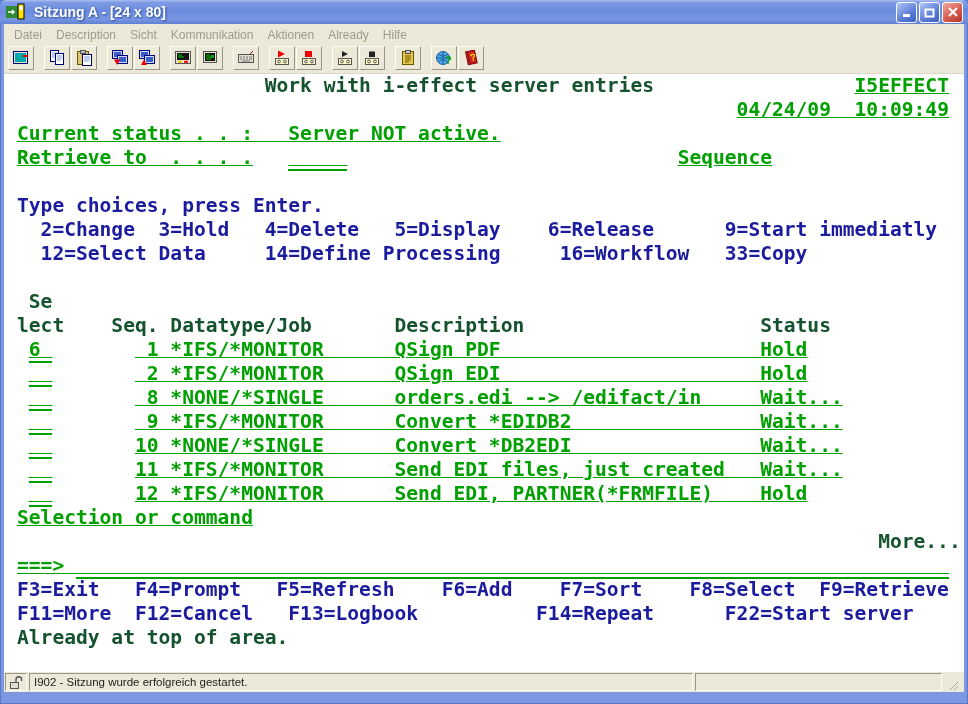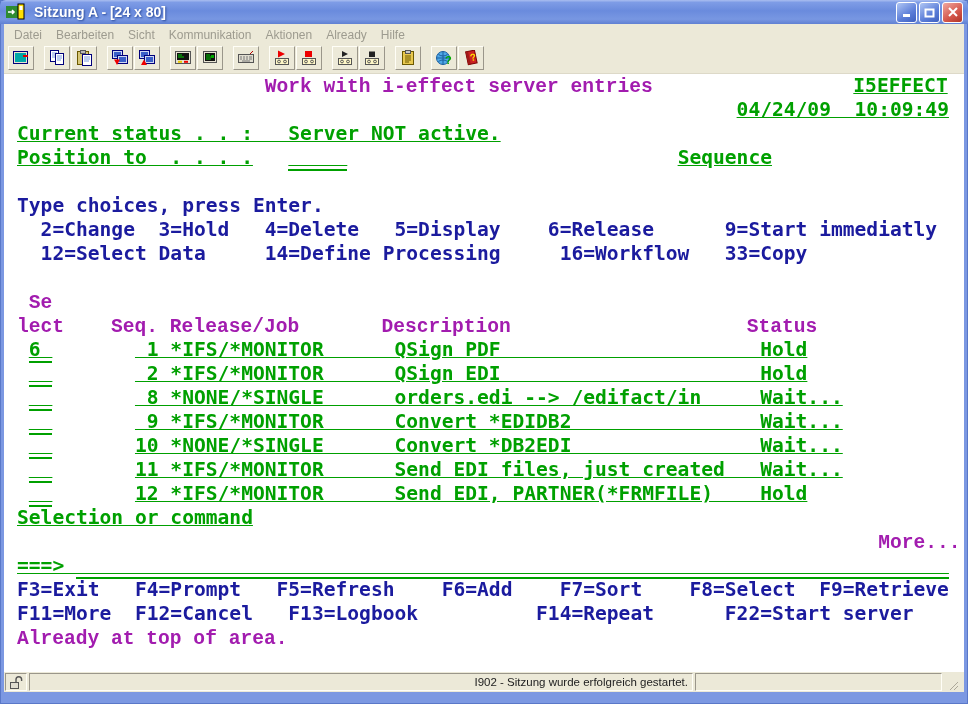--- a/index.html
+++ b/index.html
@@ -52,33 +52,33 @@
   
   .terminal{
     height:576px; background:#fff; overflow:hidden;
     font-family:"DejaVu Sans Mono", monospace;
     font-weight:bold; font-size:19.6px; line-height:24px;
     padding-left:13px;
   }
   .trow{ height:24px; white-space:pre; }
   .c-g{ color:#00A000;text-decoration:underline; }
   .c-b{ color:#1B1B9E; }
-  .c-k{ color:#a21caf;font-family:Liberation Mono, monospace; }
+  .c-k{ color:#14532d; }
   .u{ border-bottom:2px solid currentColor; }
 
   .term-pad{ height:22px; background:#fff; }
 
   
   .statusbar{
     height:20px; background:#ece9d8; display:flex; align-items:stretch;
     gap:2px; padding:1px 2px 1px 1px; font-size:11.5px; color:#222;
   }
   .sb-panel{
     border:1px solid; border-color:#9a968a #fffef7 #fffef7 #9a968a;
-    display:flex; align-items:center; padding:0 4px; overflow:hidden;justify-content:flex-end;
+    display:flex; align-items:center; padding:0 4px; overflow:hidden;
   }
   .sb-ic{ width:22px; justify-content:center; padding:0; }
   .sb-msg{ flex:0 0 664px; }
   .sb-p2{ flex:1; }
   .sb-grip{ width:18px; border:none; align-items:flex-end; justify-content:flex-end; }
 </style>
 </head>
 <body>
 
 <div class="window">
@@ -108,21 +108,21 @@
         <svg width="10" height="10">
             <path d="M1 1l8 8M9 1l-8 8" stroke="#fff" stroke-width="2"></path>
           </svg>
       </button>
     </span>
   </div>
 
   <div class="main">
     <div class="menubar">
         <span class="menu-item">Datei</span>
-        <span class="menu-item">Bearbeiten</span>
+        <span class="menu-item">Description</span>
         <span class="menu-item">Sicht</span>
         <span class="menu-item">Kommunikation</span>
         <span class="menu-item">Aktionen</span>
         <span class="menu-item">Already</span>
         <span class="menu-item">Hilfe</span>
       </div>
     <div class="toolbar">
         <div class="tb-group">
           <button class="tb-btn">
             <span class="tb-ic">
@@ -289,28 +289,28 @@
                 </g>
               </svg>
             </span>
           </button>
         </div>
       </div>
     <div class="terminal">
         <div class="trow"><span class="">                     </span><span class="c-k">Work with i-effect server entries</span><span class="">                 </span><span class="c-g">I5EFFECT</span></div>
         <div class="trow"><span class="">                                                             </span><span class="c-g">04/24/09  10:09:49</span></div>
         <div class="trow"><span class="c-g">Current status . . :   Server NOT active.</span></div>
-        <div class="trow"><span class="c-g">Position to  . . . .</span><span class="">   </span><span class="c-g u">     </span><span class="">                            </span><span class="c-g">Sequence</span></div>
+        <div class="trow"><span class="c-g">Retrieve to  . . . .</span><span class="">   </span><span class="c-g u">     </span><span class="">                            </span><span class="c-g">Sequence</span></div>
         <div class="trow"></div>
         <div class="trow"><span class="c-b">Type choices, press Enter.</span></div>
         <div class="trow"><span class="">  </span><span class="c-b">2=Change  3=Hold   4=Delete   5=Display    6=Release      9=Start immediatly</span></div>
         <div class="trow"><span class="">  </span><span class="c-b">12=Select Data     14=Define Processing     16=Workflow   33=Copy</span></div>
         <div class="trow"></div>
         <div class="trow"><span class=""> </span><span class="c-k">Se</span></div>
-        <div class="trow"><span class="c-k">lect    Seq. Release/Job       Description</span><span class="">                    </span><span class="c-k">Status</span></div>
+        <div class="trow"><span class="c-k">lect    Seq. Datatype/Job       Description</span><span class="">                    </span><span class="c-k">Status</span></div>
         <div class="trow"><span class=""> </span><span class="c-g u">6 </span><span class="">       </span><span class="c-g"> 1 *IFS/*MONITOR      QSign PDF                      Hold</span></div>
         <div class="trow"><span class=""> </span><span class="c-g u">  </span><span class="">       </span><span class="c-g"> 2 *IFS/*MONITOR      QSign EDI                      Hold</span></div>
         <div class="trow"><span class=""> </span><span class="c-g u">  </span><span class="">       </span><span class="c-g"> 8 *NONE/*SINGLE      orders.edi --&gt; /edifact/in     Wait...</span></div>
         <div class="trow"><span class=""> </span><span class="c-g u">  </span><span class="">       </span><span class="c-g"> 9 *IFS/*MONITOR      Convert *EDIDB2                Wait...</span></div>
         <div class="trow"><span class=""> </span><span class="c-g u">  </span><span class="">       </span><span class="c-g">10 *NONE/*SINGLE      Convert *DB2EDI                Wait...</span></div>
         <div class="trow"><span class=""> </span><span class="c-g u">  </span><span class="">       </span><span class="c-g">11 *IFS/*MONITOR      Send EDI files, just created   Wait...</span></div>
         <div class="trow"><span class=""> </span><span class="c-g u">  </span><span class="">       </span><span class="c-g">12 *IFS/*MONITOR      Send EDI, PARTNER(*FRMFILE)    Hold</span></div>
         <div class="trow"><span class="c-g">Selection or command</span></div>
         <div class="trow"><span class="">                                                                         </span><span class="c-k">More...</span></div>
         <div class="trow"><span class="c-g">===&gt; </span><span class="c-g u">                                                                          </span></div>

